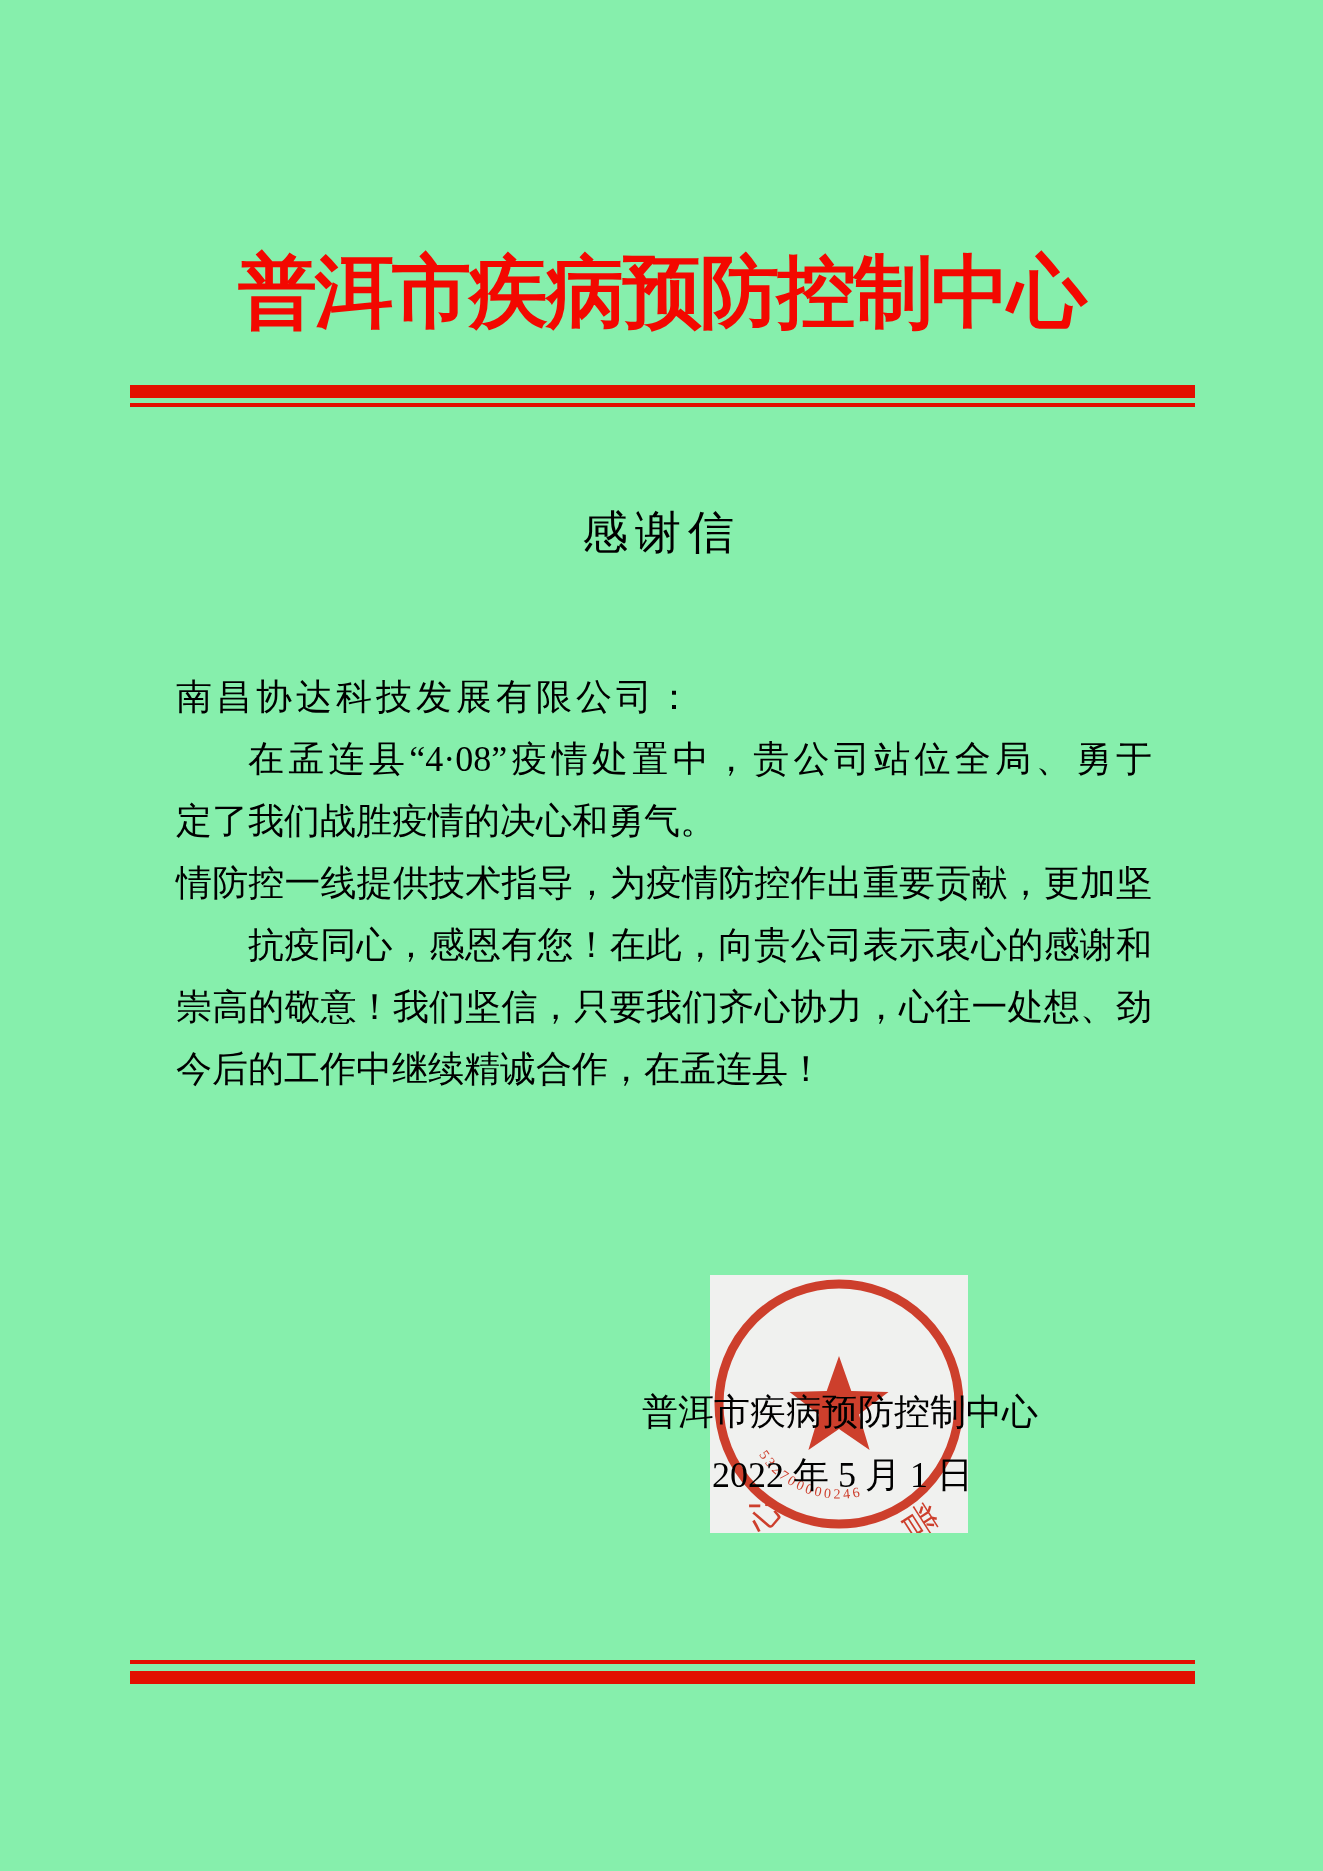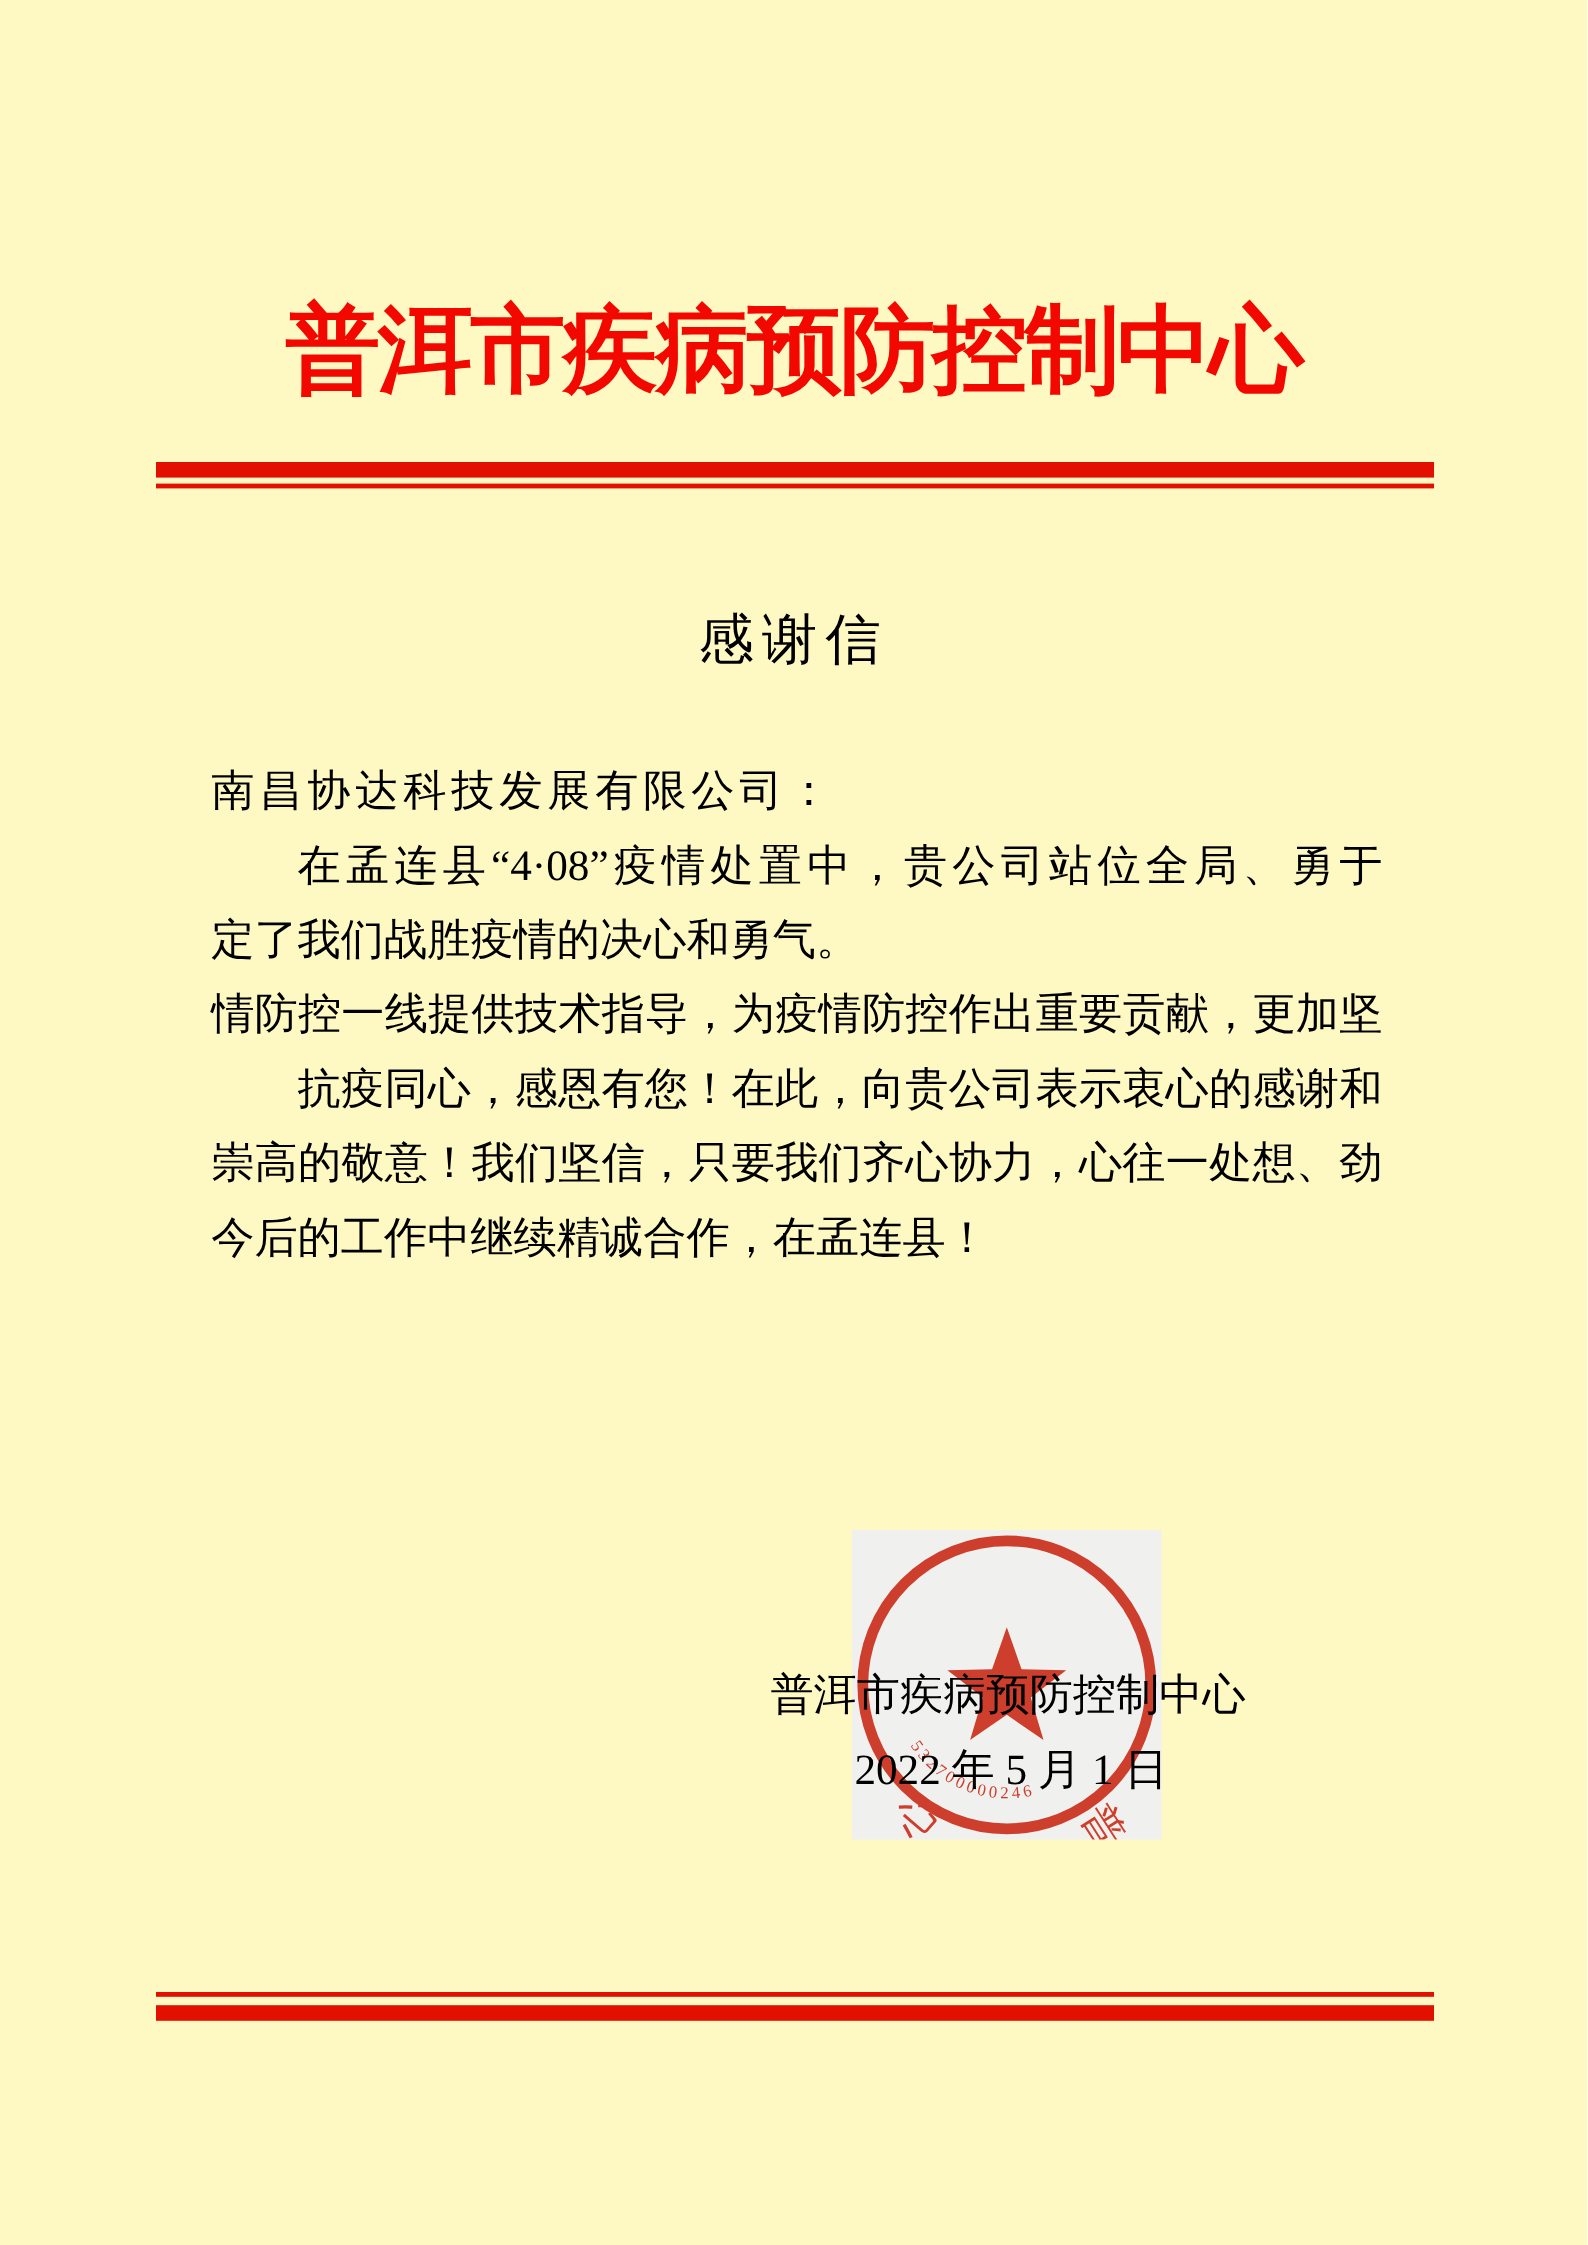--- a/index.html
+++ b/index.html
@@ -1,36 +1,36 @@
 <!DOCTYPE html>
 <html><head>
 <meta charset="utf-8">
 <style>
   html,body { margin:0; padding:0; background:#ffffff; }
   .page {
     position:relative; width:1323px; height:1871px; margin:0 auto;
-    background:#fef9c3; overflow:hidden;
+    background:#86efac; overflow:hidden;
     font-family:"Liberation Serif","DejaVu Serif",serif; color:#000;
   }
   .letterhead-title {
     position:absolute; top:250px; left:0; width:100%;
     text-align:center; color:#f30800; font-weight:bold;
     font-size:79px; line-height:1.1; letter-spacing:-2px; white-space:nowrap;
   }
   .rule { position:absolute; left:130px; width:1065px; background:#e21000; }
   .rule-top-thick    { top:385px;  height:13px; }
   .rule-top-thin     { top:403px;  height:4px;  }
   .rule-bottom-thin  { top:1660px; height:4px;  }
   .rule-bottom-thick { top:1671px; height:13px; }
   .letter-title {
     position:absolute; top:505px; left:0; width:100%;
     text-align:center; font-size:46px; letter-spacing:7px; line-height:1.2;
   }
   .body-text {
-    position:absolute; top:628px; left:176px; width:976px;
+    position:absolute; top:666px; left:176px; width:976px;
     font-size:36px; line-height:62px;
   }
   .address-line { height:62px; letter-spacing:4px; white-space:nowrap; }
   .body-line { height:62px; }
   .body-line.justify { text-align:justify; text-align-last:justify; text-justify:inter-character; }
   .body-line.indent  { text-indent:72px; }
   .signature-org  { position:absolute; top:1391px; left:642px; font-size:36px; line-height:1.2; z-index:2; white-space:nowrap; }
   .signature-date { position:absolute; top:1454px; left:712px; font-size:36px; line-height:1.2; z-index:2; white-space:nowrap; }
   .seal-bg {
     position:absolute; top:1275px; left:710px; width:258px; height:258px;

